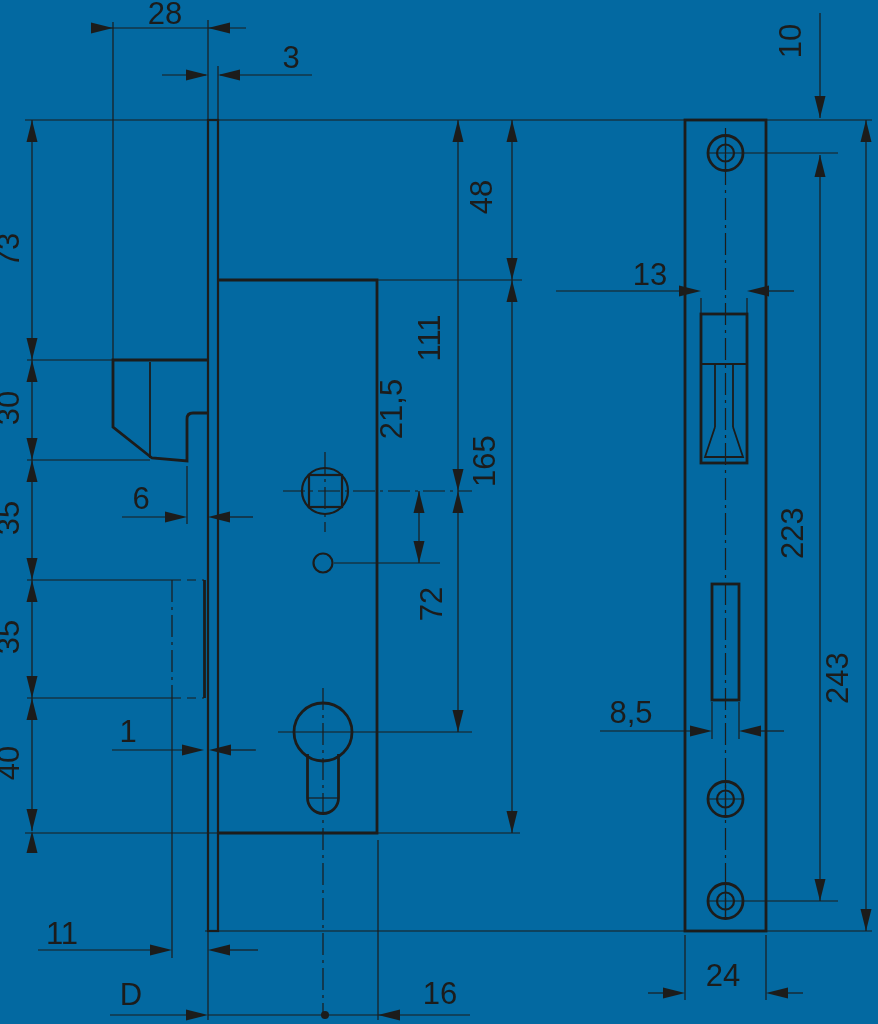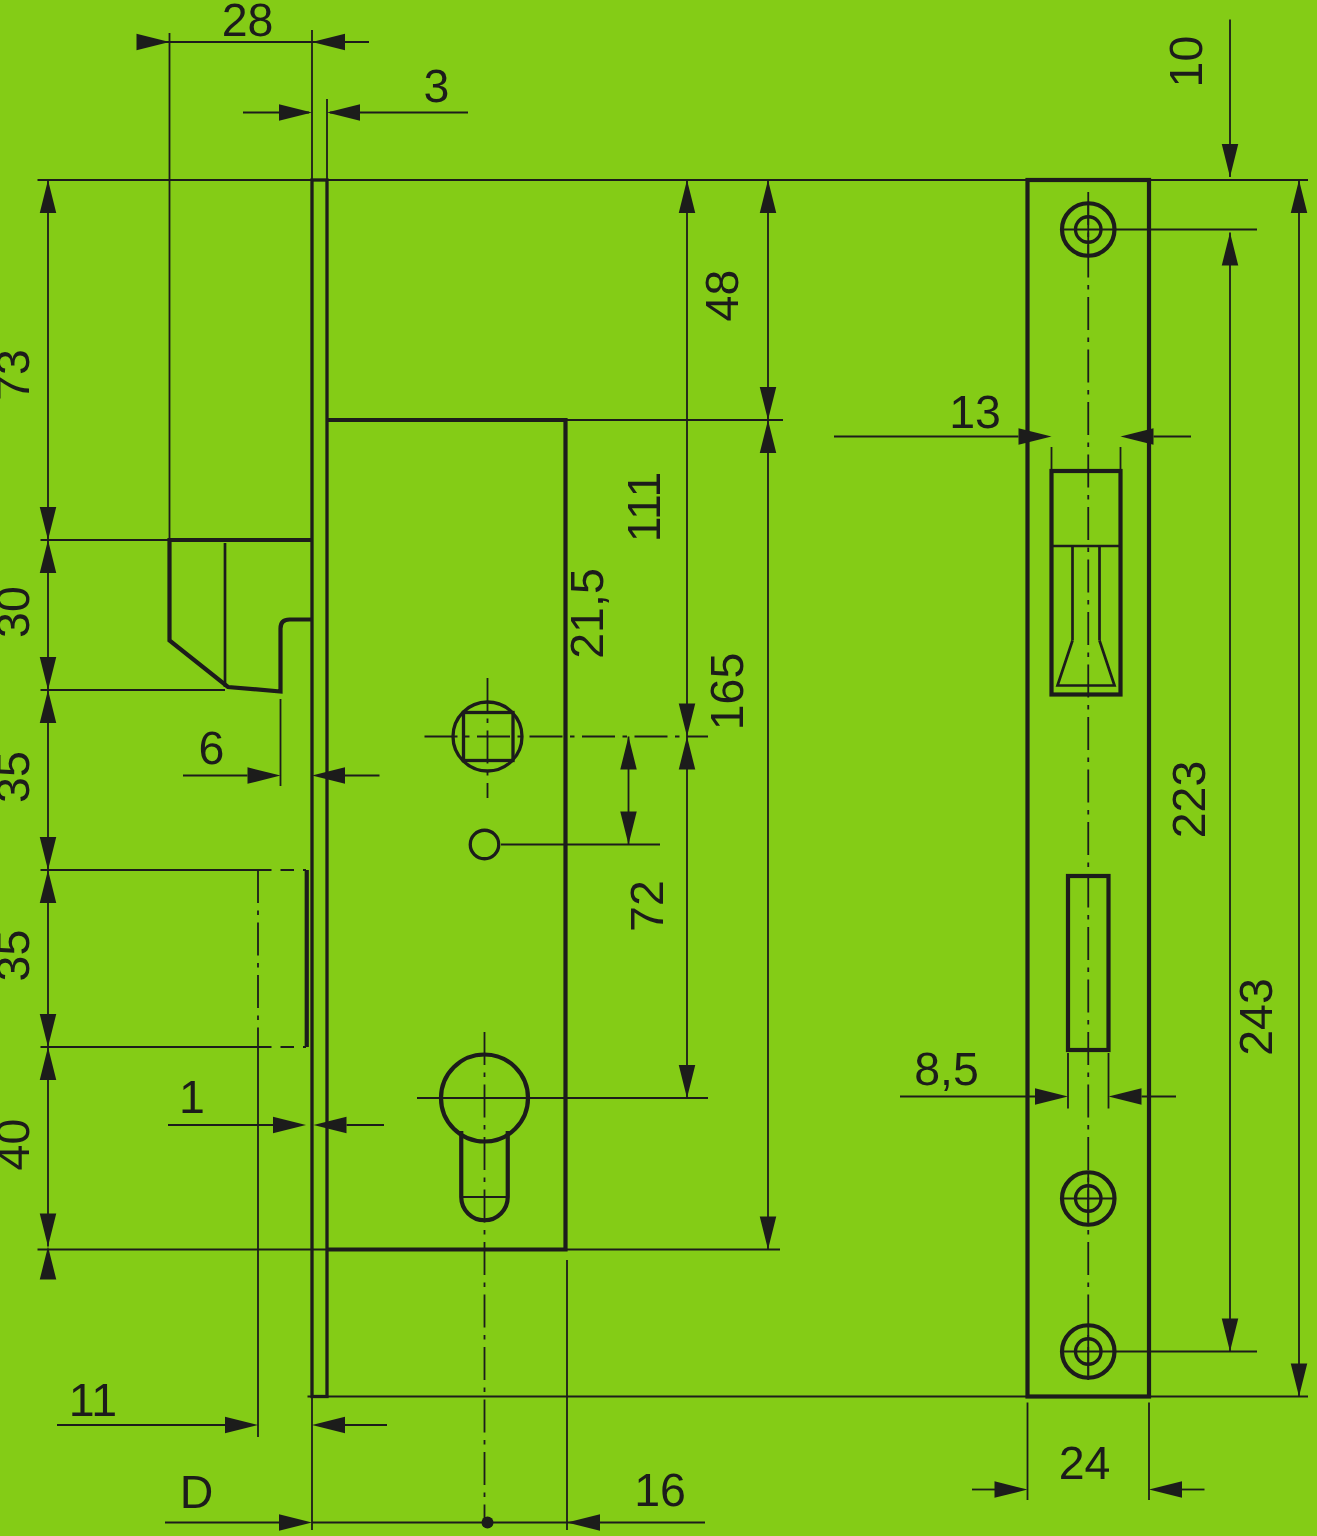--- a/index.html
+++ b/index.html
@@ -1,16 +1,16 @@
 <!DOCTYPE html>
 <html><head>
 <meta charset="utf-8">
 <style>
   html,body{margin:0;padding:0;background:#ffffff;}
-  .stage{width:878px;height:1024px;position:relative;background:#84cc16;overflow:hidden;}
+  .stage{width:878px;height:1024px;position:relative;background:#0369a1;overflow:hidden;}
   svg{display:block;}
   
   .tn{stroke:#1c1c1b;stroke-width:1.2;fill:none;}
   .t2{stroke:#1c1c1b;stroke-width:2.2;fill:none;}
   .tk{stroke:#1c1c1b;stroke-width:2.8;fill:none;}
   .m2{stroke:#1c1c1b;stroke-width:1.8;fill:none;}
   .dsh{stroke-dasharray:9 6;}
   .dd{stroke-dasharray:22 5 3 5;}
   .ar{fill:#1c1c1b;stroke:none;}
   .dot{fill:#1c1c1b;stroke:none;}

